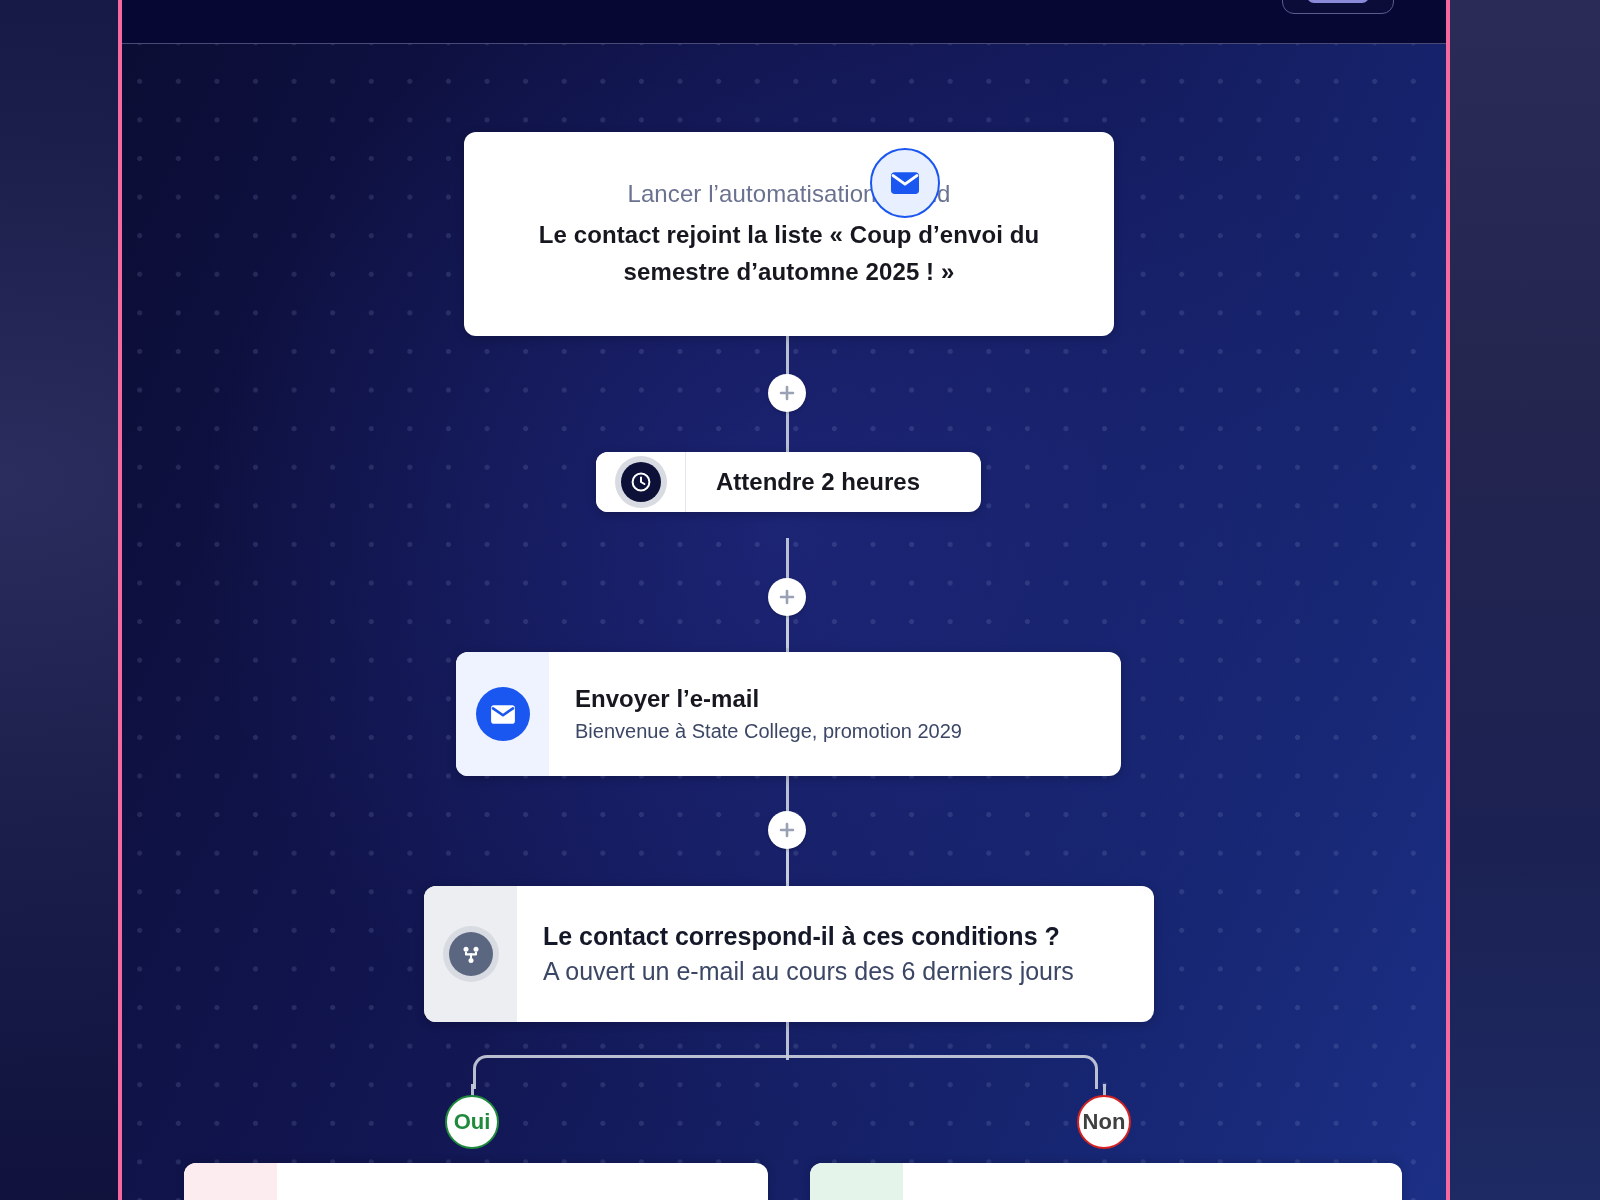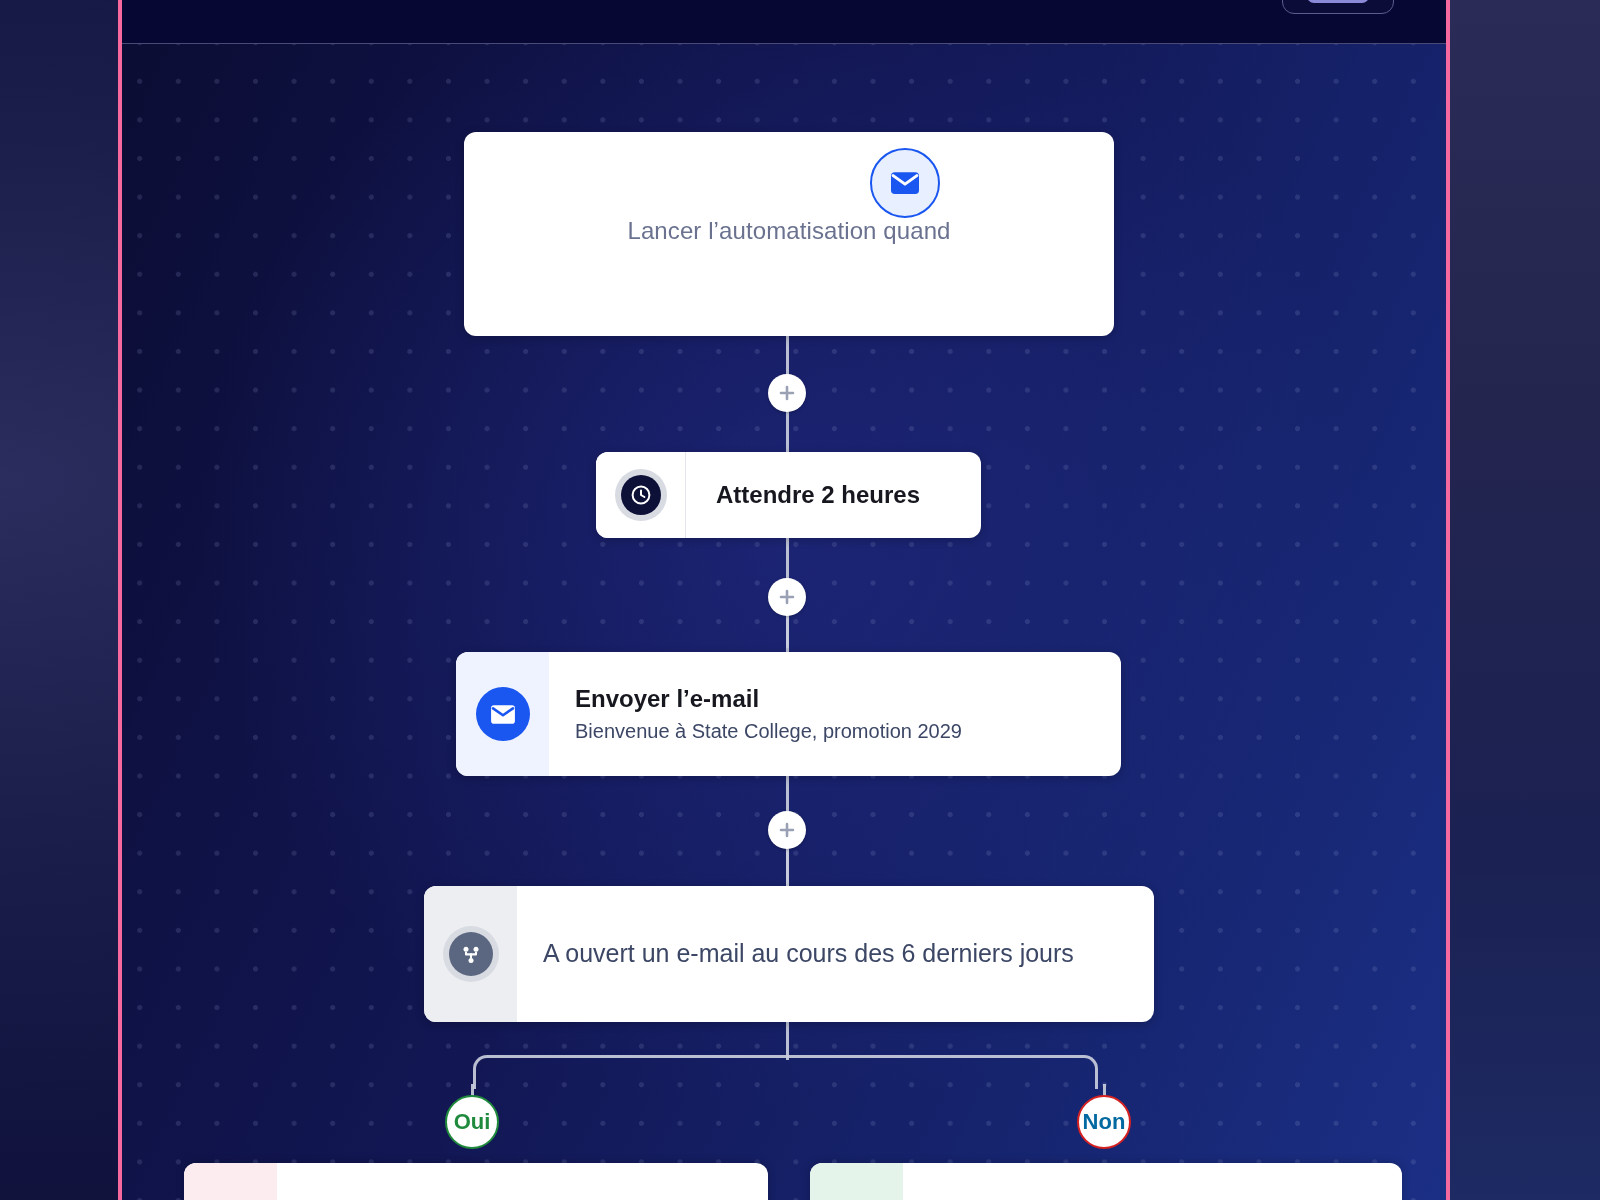--- a/index.html
+++ b/index.html
@@ -120,21 +120,21 @@
     position: absolute; left: 748px; top: 104px;
     width: 70px; height: 70px; border-radius: 50%;
     background: #e8f0ff;
     border: 2.5px solid #1a56f0;
     display: flex; align-items: center; justify-content: center;
     z-index: 5;
   }
 
   
   .wait-card {
-    left: 592px; top: 452px; width: 385px; height: 86px;
+    left: 592px; top: 452px; width: 385px; height: 60px;
     align-items: stretch;
   }
   .wait-iconcol {
     width: 90px; flex: 0 0 90px;
     display: flex; align-items: center; justify-content: center;
     border-right: 1px solid #e3e5ec;
     background: #ffffff;
   }
   .icon-ring {
     width: 52px; height: 52px; border-radius: 50%;
@@ -197,21 +197,21 @@
   
   .branch-pill {
     position: absolute;
     width: 54px; height: 54px; border-radius: 50%;
     background: #ffffff;
     display: flex; align-items: center; justify-content: center;
     font-size: 22px; font-weight: 700;
     z-index: 6;
   }
   .pill-yes { left: 441px; top: 1095px; border: 2.5px solid #1f8a3c; color: #1f8a3c; }
-  .pill-no  { left: 1073px; top: 1095px; border: 2.5px solid #d62121; color: #0369a1; }
+  .pill-no  { left: 1073px; top: 1095px; border: 2.5px solid #d62121; color: #404040; }
 
   
   .bottom-card {
     position: absolute; top: 1163px; height: 60px;
     background: #ffffff;
     border-top-left-radius: 12px; border-top-right-radius: 12px;
     overflow: hidden; display: flex;
     box-shadow: 0 -1px 8px rgba(0,0,0,.18);
     cursor: pointer;
   }
@@ -254,20 +254,21 @@
 
     <div class="trigger-badge">
       <svg width="30" height="24" viewBox="0 0 24 19" aria-hidden="true">
         <rect x="0.8" y="0.8" width="22.4" height="17.4" rx="3" fill="#1a56f0"></rect>
         <path d="M2.5 3.6 L12 10.4 L21.5 3.6" fill="none" stroke="#ffffff" stroke-width="2.4" stroke-linecap="round" stroke-linejoin="round"></path>
       </svg>
     </div>
 
     <div class="card trigger-card" style="left:342px; top:88px;">
       <div class="trigger-sub">Lancer l’automatisation quand</div>
+      <div class="trigger-title">Le contact rejoint la liste « Coup d’envoi du semestre d’automne 2025 ! »</div>
     </div>
 
     <div class="plus-btn" style="left:646px; top:330px;">
       <svg width="18" height="18" viewBox="0 0 18 18" aria-hidden="true">
         <path d="M9 3 V15 M3 9 H15" stroke="#9aa1b4" stroke-width="2.6" stroke-linecap="round"></path>
       </svg>
     </div>
 
     <div class="card wait-card" style="left:474px; top:408px;">
       <div class="wait-iconcol">
@@ -320,20 +321,21 @@
               <circle cx="7" cy="7.2" r="2.5" fill="#ffffff"></circle>
               <circle cx="17" cy="7.2" r="2.5" fill="#ffffff"></circle>
               <circle cx="12" cy="18.4" r="2.5" fill="#ffffff"></circle>
               <path d="M7 10.5 V12.4 H17 V10.5" fill="none" stroke="#ffffff" stroke-width="2.1" stroke-linecap="round" stroke-linejoin="round"></path>
               <path d="M12 12.4 V15.4" fill="none" stroke="#ffffff" stroke-width="2.1" stroke-linecap="round"></path>
             </svg>
           </div>
         </div>
       </div>
       <div class="card-body">
+        <div class="cond-title">Le contact correspond-il à ces conditions ?</div>
         <div class="cond-sub">A ouvert un e-mail au cours des 6 derniers jours</div>
       </div>
     </div>
 
     <div class="branch-pill pill-yes" style="left:323px; top:1051px;">Oui</div>
     <div class="branch-pill pill-no" style="left:955px; top:1051px;">Non</div>
 
     <div class="bottom-card bottom-left-card" style="left:62px; top:1119px;">
       <div class="bottom-strip strip-pink"></div>
     </div>

